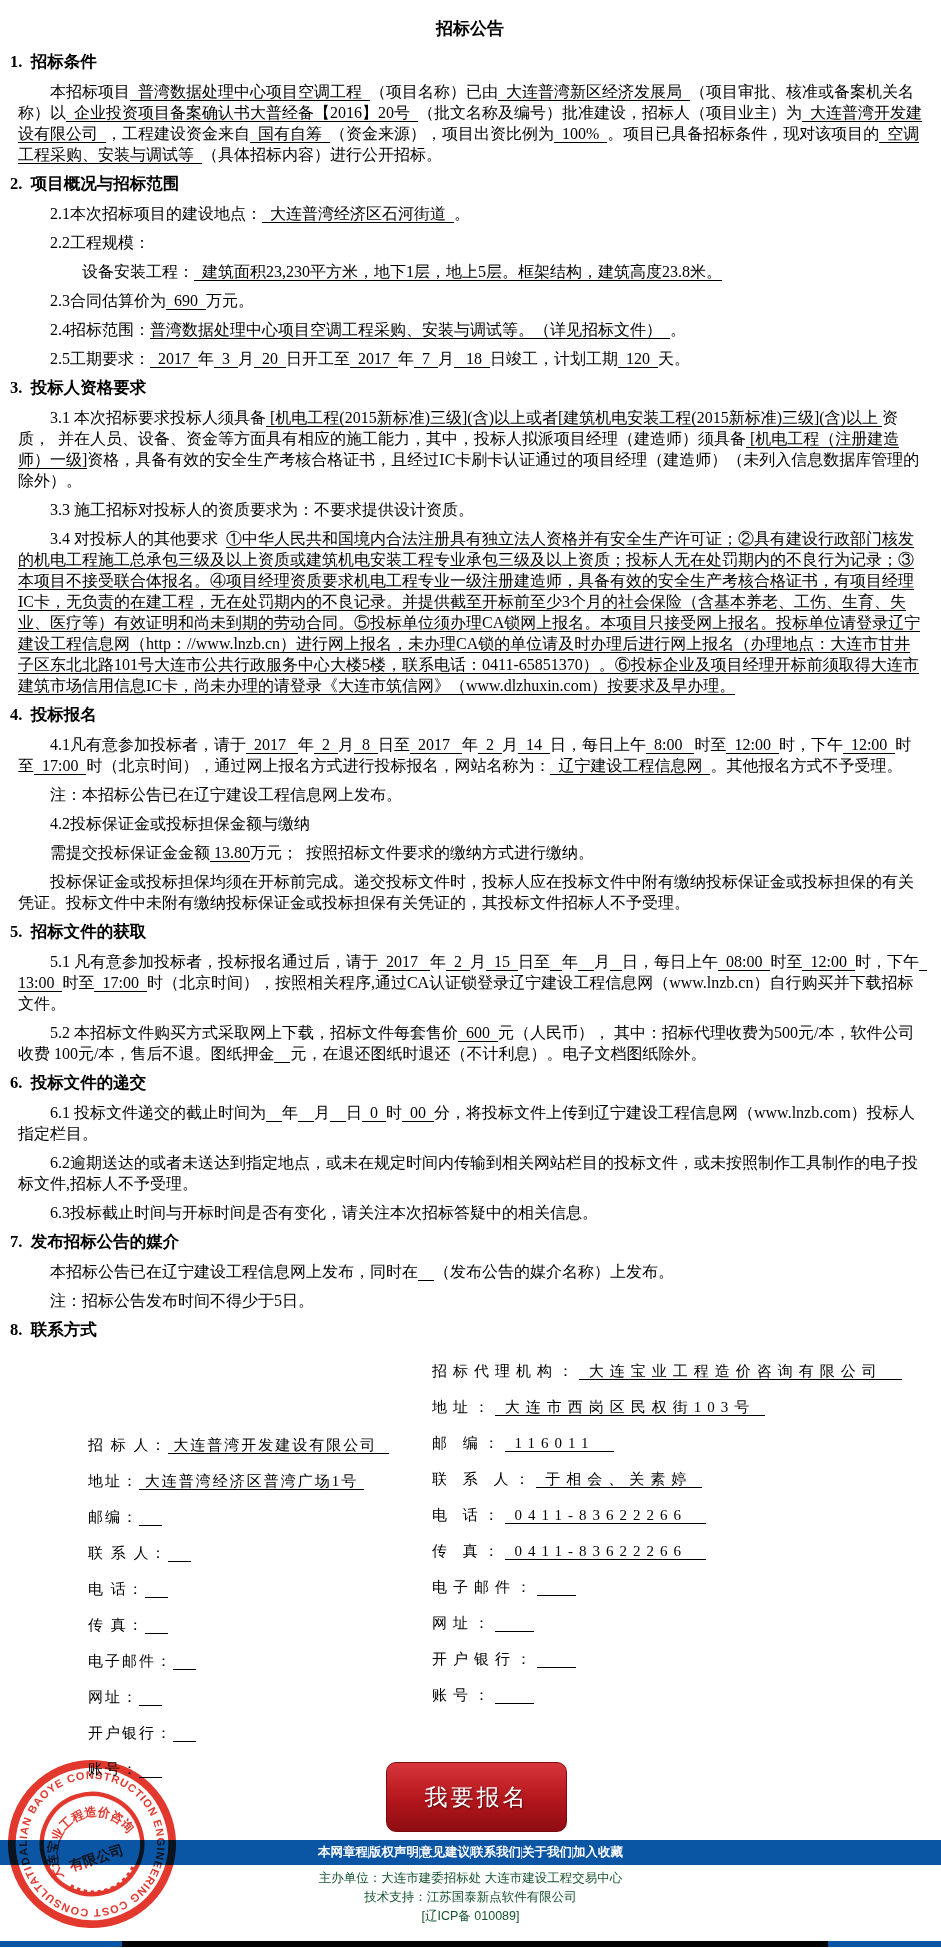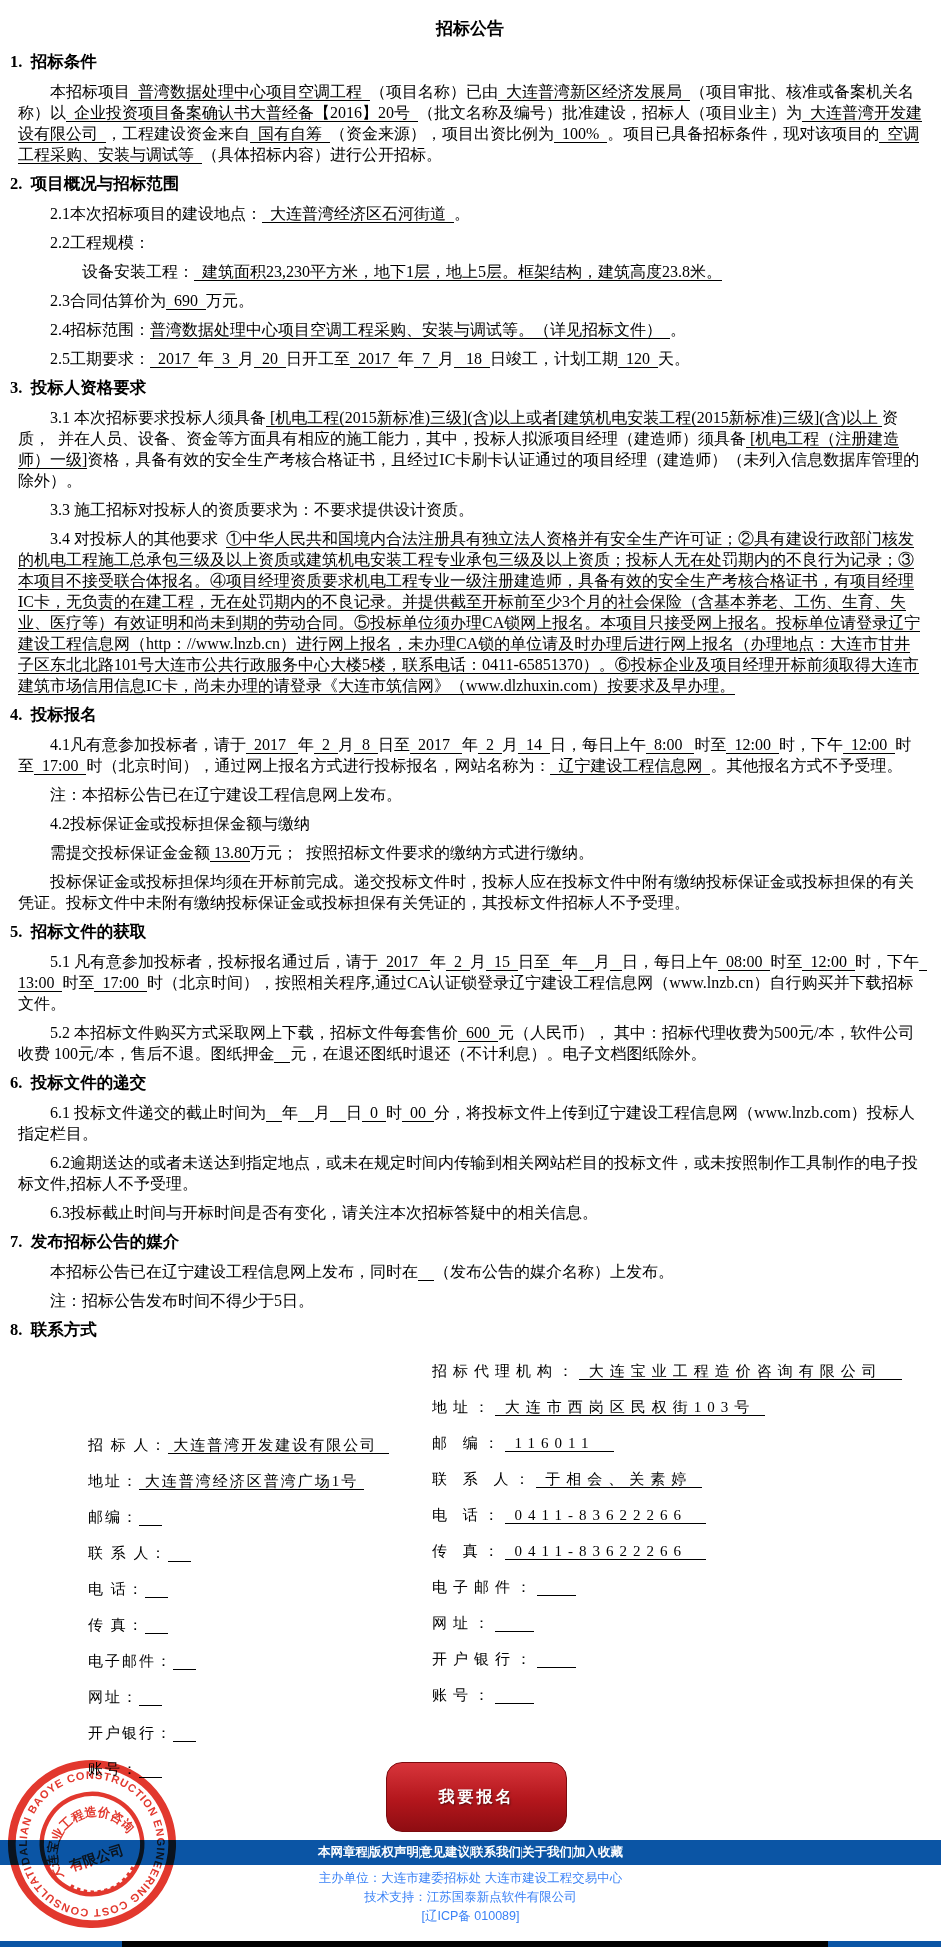--- a/index.html
+++ b/index.html
@@ -20,32 +20,32 @@
   .p4{text-indent:4em;}
   .u{border-bottom:1px solid #000;}
   
   .contacts{position:relative;height:428px;font-size:15px;margin-top:4px;}
   .col-left{position:absolute;left:78px;top:54px;width:330px;letter-spacing:2px;margin-top:36px;}
   .col-right{position:absolute;left:422px;top:16px;width:505px;letter-spacing:6px;}
   .contacts p{margin:0 0 15px 0;line-height:21px;white-space:pre-wrap;}
   
   .apply-btn{position:absolute;left:386px;top:1762px;width:181px;height:70px;
     background:linear-gradient(to bottom,var(--button-red-top) 0%,#b3161c 55%,var(--button-red-bottom) 100%);
-    border:1px solid #7c0a0e;border-radius:16px;color:#fff;font-size:16px;font-weight:bold;
+    border:1px solid #7c0a0e;border-radius:10px;color:#fff;font-size:23px;font-weight:normal;
     font-family:"Liberation Sans","DejaVu Sans",sans-serif;letter-spacing:3px;cursor:pointer;
     text-shadow:1px 1px 2px rgba(0,0,0,.5);z-index:4;}
   
   .linkbar{position:absolute;left:0;top:1840px;width:941px;height:25px;background:var(--accent-blue);
     display:flex;align-items:center;justify-content:center;gap:0;z-index:2;
     font-family:"Liberation Sans","DejaVu Sans",sans-serif;font-size:12.5px;font-weight:bold;}
   .linkbar a{color:#ffffff;text-decoration:none;cursor:pointer;}
   .linkbar .sep{width:1px;height:12px;background:rgba(255,255,255,.65);}
   
   .site-info{position:absolute;left:0;top:1869px;width:941px;text-align:center;
-    font-family:"Liberation Sans","DejaVu Sans",sans-serif;font-size:12.5px;line-height:19px;color:#3b82f6;z-index:1;}
+    font-family:"Liberation Sans","DejaVu Sans",sans-serif;font-size:12.5px;line-height:19px;color:#14532d;z-index:1;}
   
   .bottombar{position:absolute;left:0;top:1941px;width:941px;height:6px;z-index:1;}
   .bottombar .b1{position:absolute;left:0;top:0;width:122px;height:6px;background:var(--accent-blue);}
   .bottombar .b2{position:absolute;left:122px;top:0;width:706px;height:6px;background:var(--bar-black);}
   .bottombar .b3{position:absolute;left:828px;top:0;width:113px;height:6px;background:var(--accent-blue);}
   
   .stamp{position:absolute;left:4px;top:1756px;width:176px;height:176px;z-index:5;
     transform:rotate(-18deg);opacity:.92;mix-blend-mode:multiply;}
 </style>
 </head>

